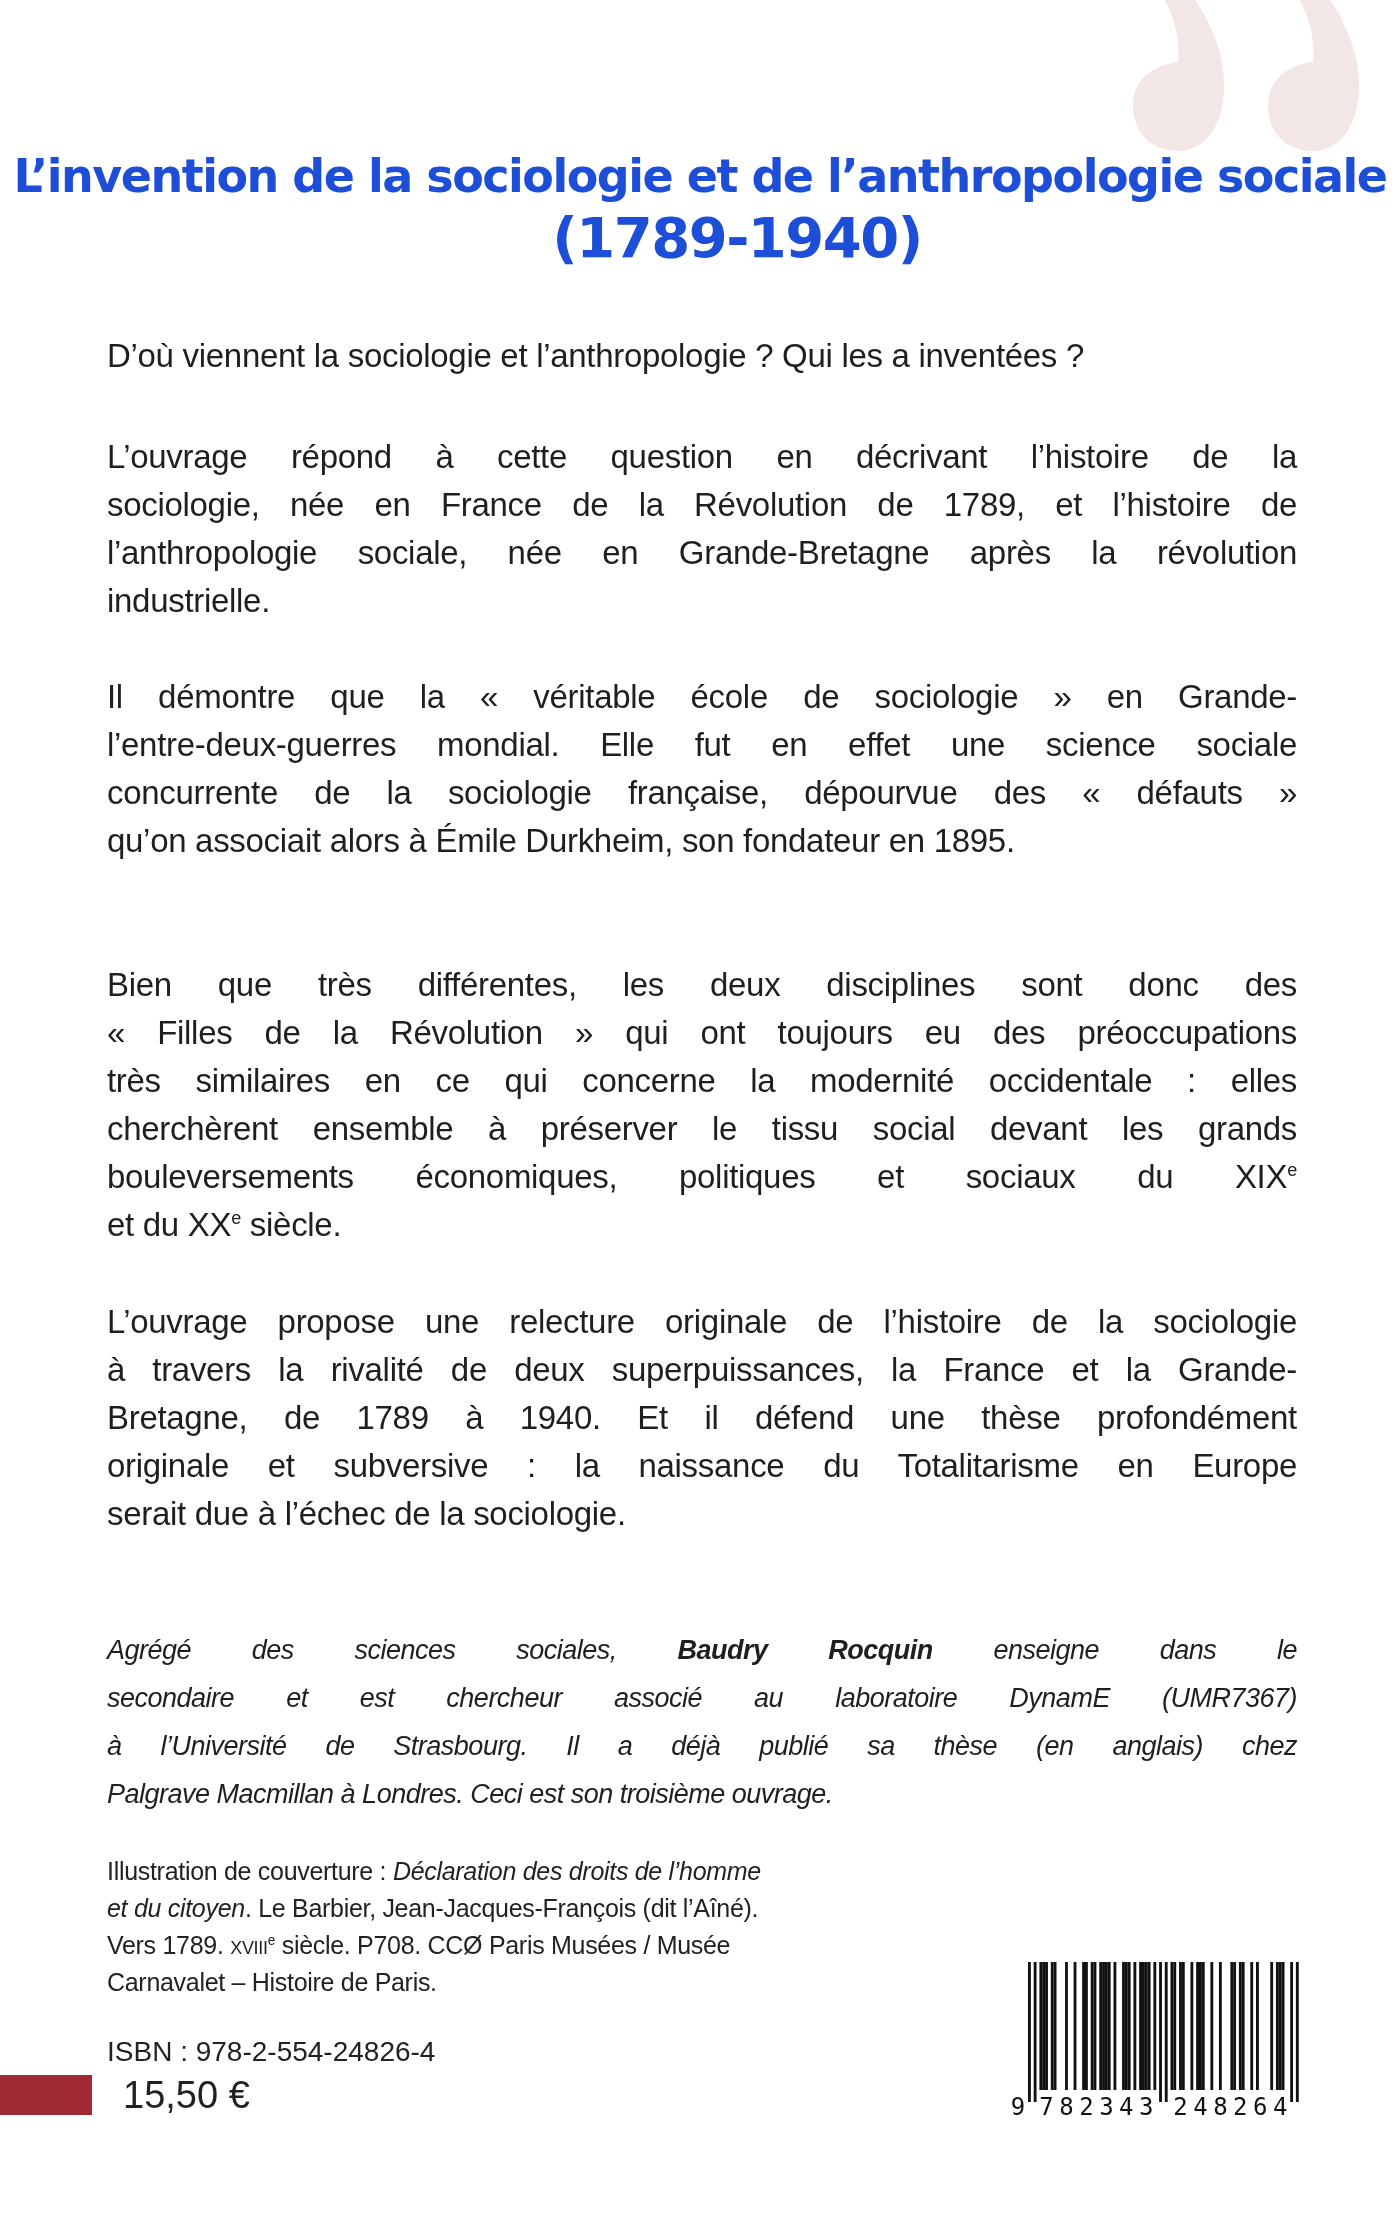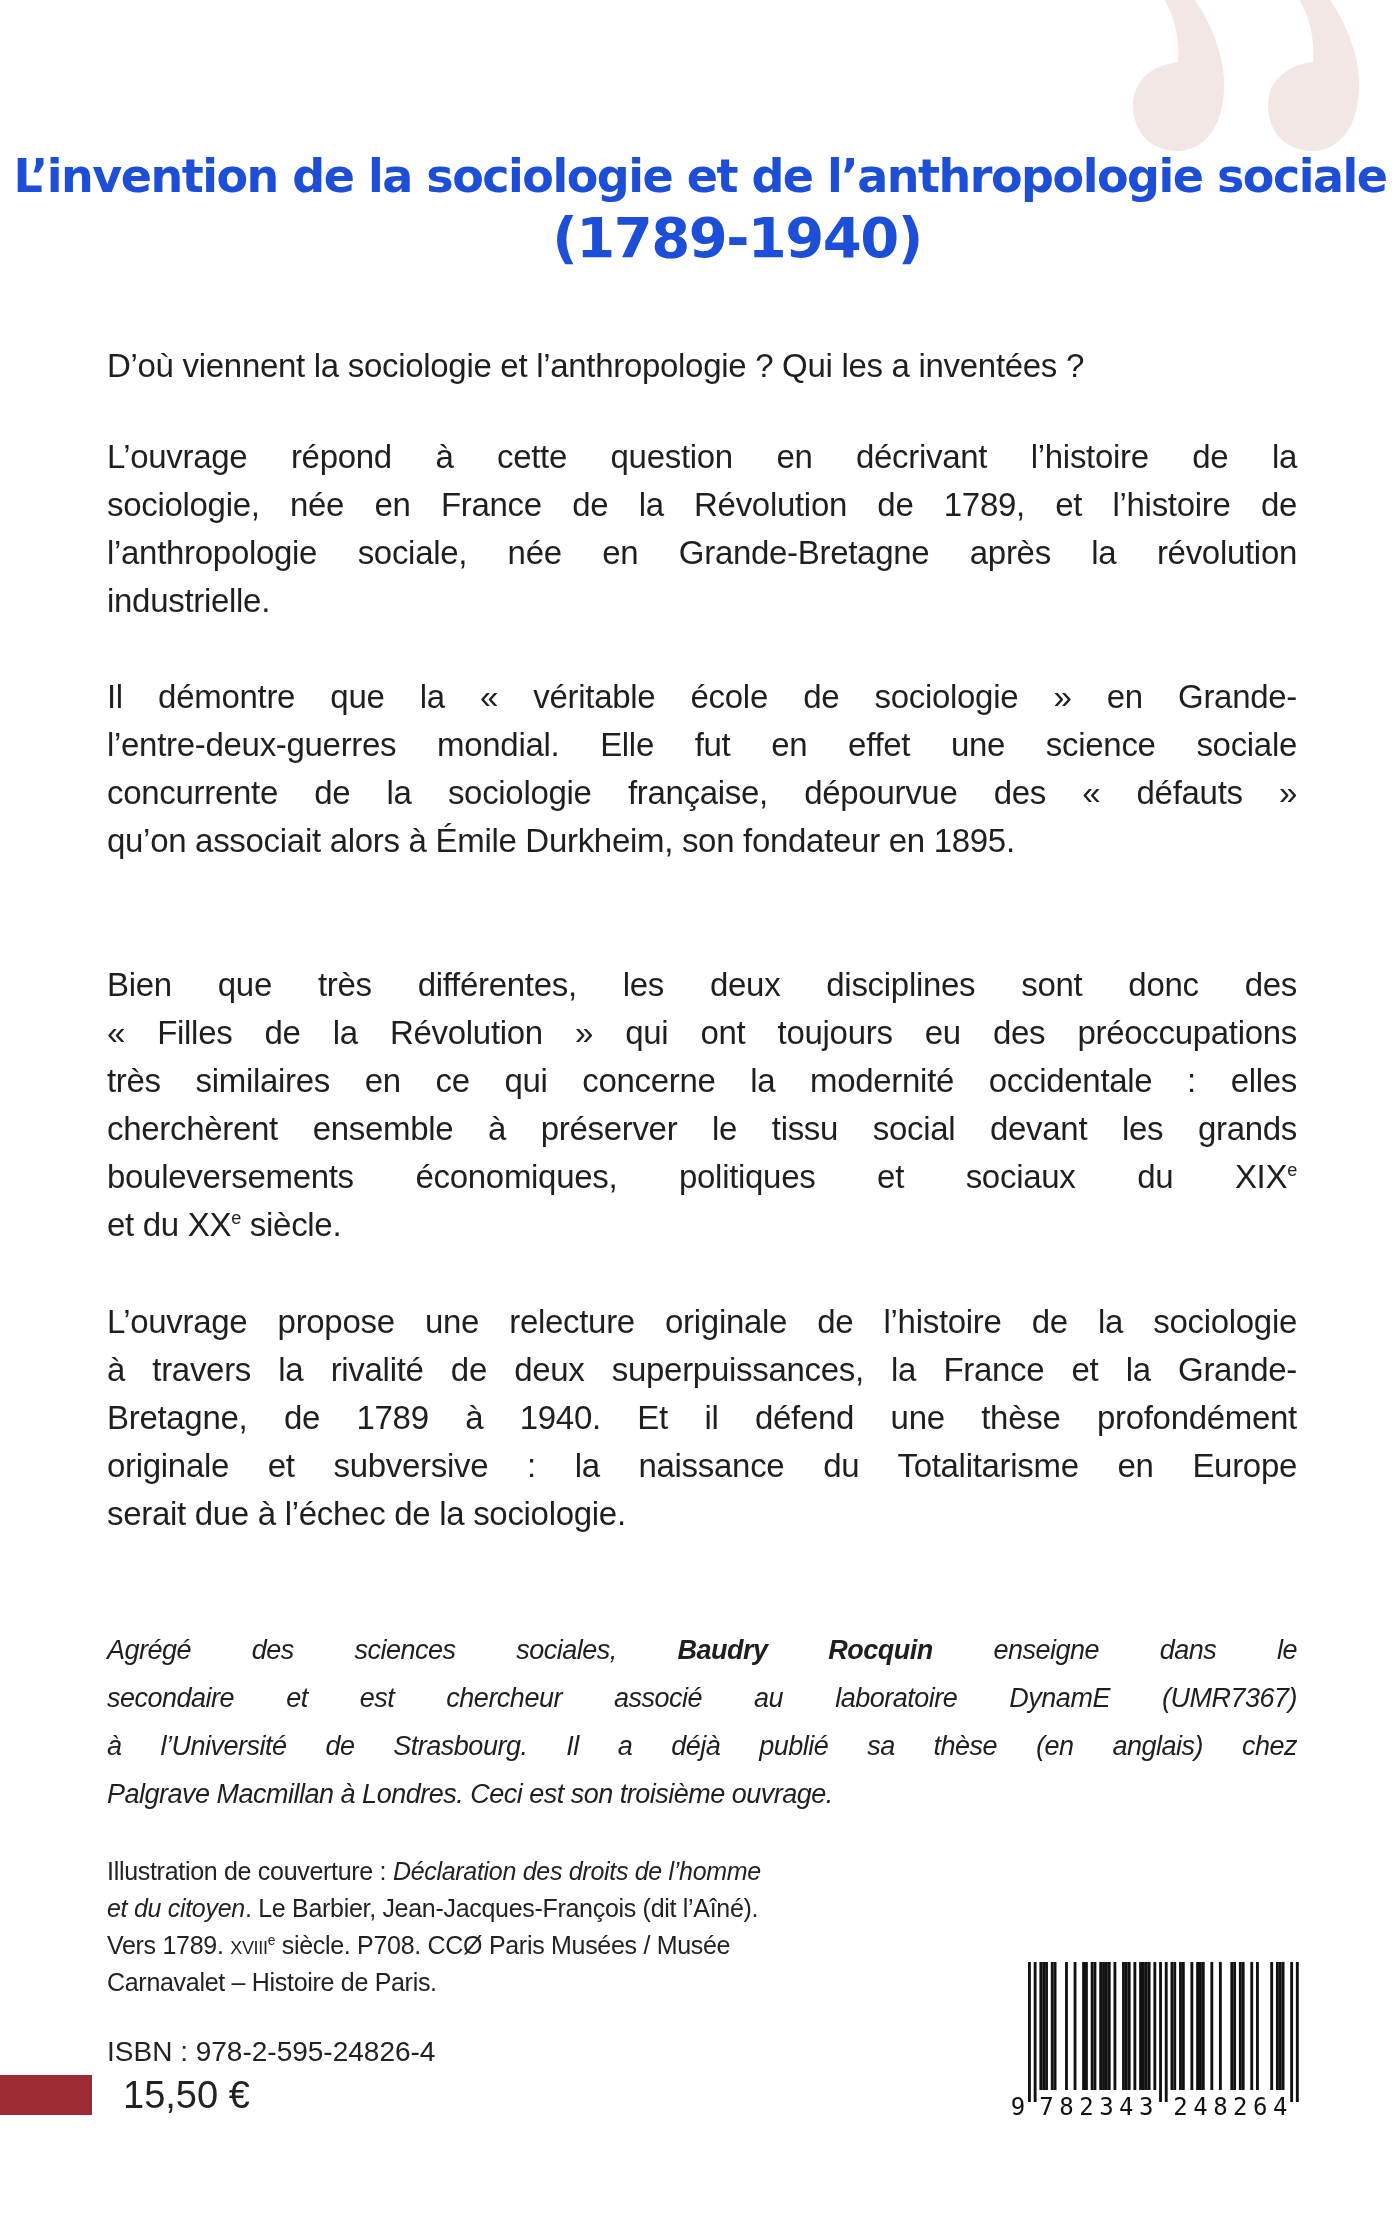--- a/index.html
+++ b/index.html
@@ -29,21 +29,21 @@
 <svg class="quote-mark" viewBox="0 0 280 170">
   <g id="qm-g">
       <path d="M70 0 C100 40 110 80 105 110 C100 150 75 165 50 160 C25 155 15 135 15 115 C15 90 35 75 60 72 C62 45 55 20 40 0 Z" fill="#f3e7e5"></path>
       <path d="M205 0 C235 40 245 80 240 110 C235 150 210 165 185 160 C160 155 150 135 150 115 C150 90 170 75 195 72 C197 45 190 20 175 0 Z" fill="#f3e7e5"></path>
     </g>
 </svg>
 
 <div class="title l1">L’invention de la sociologie et de l’anthropologie sociale</div>
 <div class="title l2">(1789-1940)</div>
 
-<div class="para" style="top:342px;">
+<div class="para" style="top:332px;">
   <span class="ln last">D’où viennent la sociologie et l’anthropologie ? Qui les a inventées ?</span>
 </div>
 
 <div class="para" style="top:433px;">
   <span class="ln">L’ouvrage répond à cette question en décrivant l’histoire de la</span>
   <span class="ln">sociologie, née en France de la Révolution de 1789, et l’histoire de</span>
   <span class="ln">l’anthropologie sociale, née en Grande-Bretagne après la révolution</span>
   <span class="ln last">industrielle.</span>
 </div>
 
@@ -78,21 +78,21 @@
   <span class="ln last">Palgrave Macmillan à Londres. Ceci est son troisième ouvrage.</span>
 </div>
 
 <div class="credit" style="top:1853px;">
   <span class="ln"><span>Illustration de couverture : </span><i>Déclaration des droits de l’homme</i></span>
   <span class="ln"><i>et du citoyen</i><span>. Le Barbier, Jean-Jacques-François (dit l’Aîné).</span></span>
   <span class="ln"><span>Vers 1789. </span><span class="sc">xviii</span><sup>e</sup><span> siècle. P708. CCØ Paris Musées / Musée</span></span>
   <span class="ln">Carnavalet – Histoire de Paris.</span>
 </div>
 
-<div class="isbn">ISBN : 978-2-595-24826-4</div>
+<div class="isbn">ISBN : 978-2-554-24826-4</div>
 <div class="red-bar"></div>
 <div class="price">15,50 €</div>
 
 <svg class="barcode" viewBox="0 0 300 170">
   <g id="bc-bars">
       <rect x="18.00" y="7" width="2.85" height="140" fill="#111"></rect>
       <rect x="23.70" y="7" width="2.85" height="140" fill="#111"></rect>
       <rect x="29.40" y="7" width="2.85" height="128" fill="#111"></rect>
       <rect x="32.25" y="7" width="2.85" height="128" fill="#111"></rect>
       <rect x="35.10" y="7" width="2.85" height="128" fill="#111"></rect>

